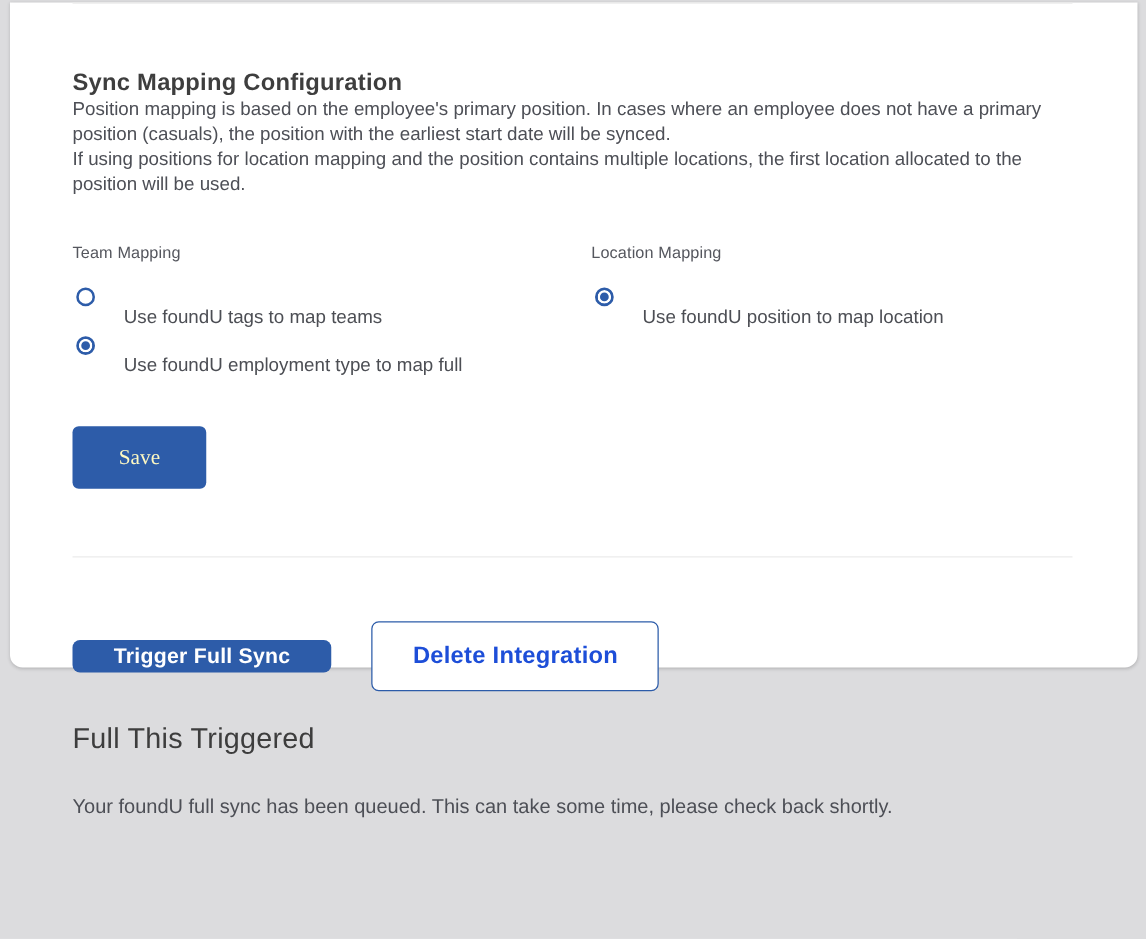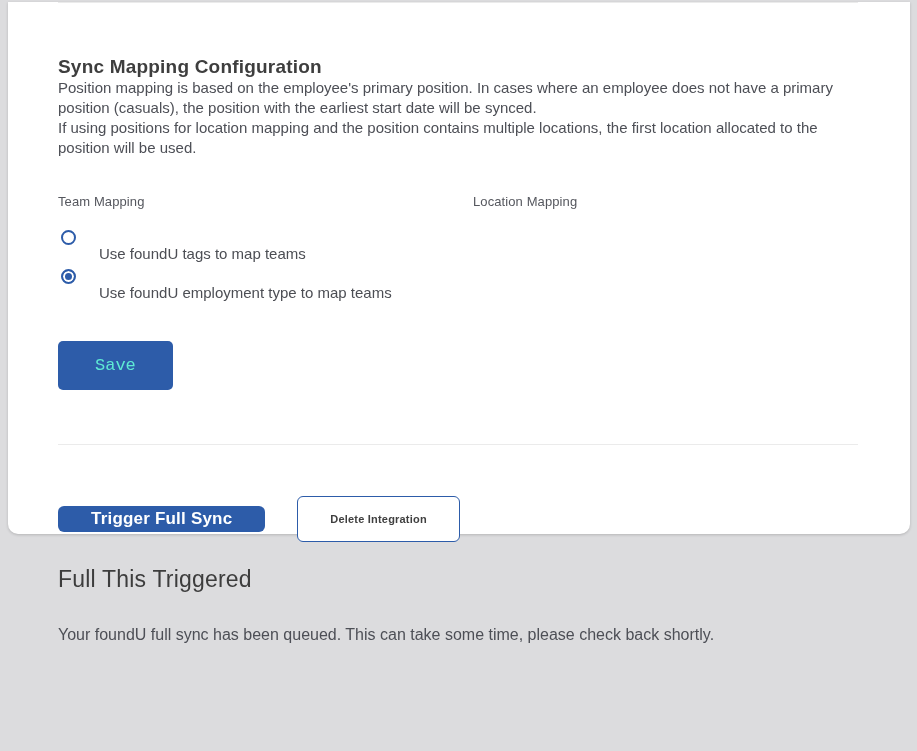--- a/index.html
+++ b/index.html
@@ -74,22 +74,22 @@
     font-size: 15px;
     color: #4c4e54;
     cursor: pointer;
     margin-top: 32px;
   }
 
   .save-btn {
     margin-top: 54px;
     display: inline-block;
     background: #2d5ca9;
-    color: #5eead4;
-    font-family: Liberation Mono, monospace;
+    color: #fef9c3;
+    font-family: Liberation Serif, serif;
     font-size: 17px;
     font-weight: 500;
     padding: 15px 37px;
     border: none;
     border-radius: 5px;
     cursor: pointer;
     text-align: right;
   }
 
   .action-row {
@@ -105,23 +105,23 @@
     font-size: 17px;
     font-weight: 700;
     letter-spacing: 0.2px;
     padding: 3px 33px;
     border: none;
     border-radius: 6px;
     cursor: pointer;
   }
   .btn-outline {
     background: #ffffff;
-    color: #404040;
+    color: #1d4ed8;
     font-family: "Liberation Sans", sans-serif;
-    font-size: 11px;
+    font-size: 19px;
     font-weight: 700;
     letter-spacing: 0.2px;
     padding: 16px 32px;
     border: 1.5px solid #2d5ca9;
     border-radius: 6px;
     cursor: pointer;
   }
 
   h2.result-title {
     margin: 24px 0 0 0;
@@ -155,27 +155,31 @@
       <div class="map-col">
         <div class="map-label">Team Mapping</div>
 
         <div class="radio-row">
           <span class="radio"></span>
           <span class="radio-label">Use foundU tags to map teams</span>
         </div>
 
         <div class="radio-row">
           <span class="radio selected"></span>
-          <span class="radio-label">Use foundU employment type to map teams</span>
+          <span class="radio-label">Use foundU employment type to map full</span>
         </div>
       </div>
 
       <div class="map-col">
         <div class="map-label">Location Mapping</div>
 
+        <div class="radio-row">
+          <span class="radio selected"></span>
+          <span class="radio-label">Use foundU position to map location</span>
+        </div>
 
       </div>
 
     </div>
 
     <button class="save-btn">Save</button>
 
     <hr class="divider divider-mid">
 
     <div class="action-row">

